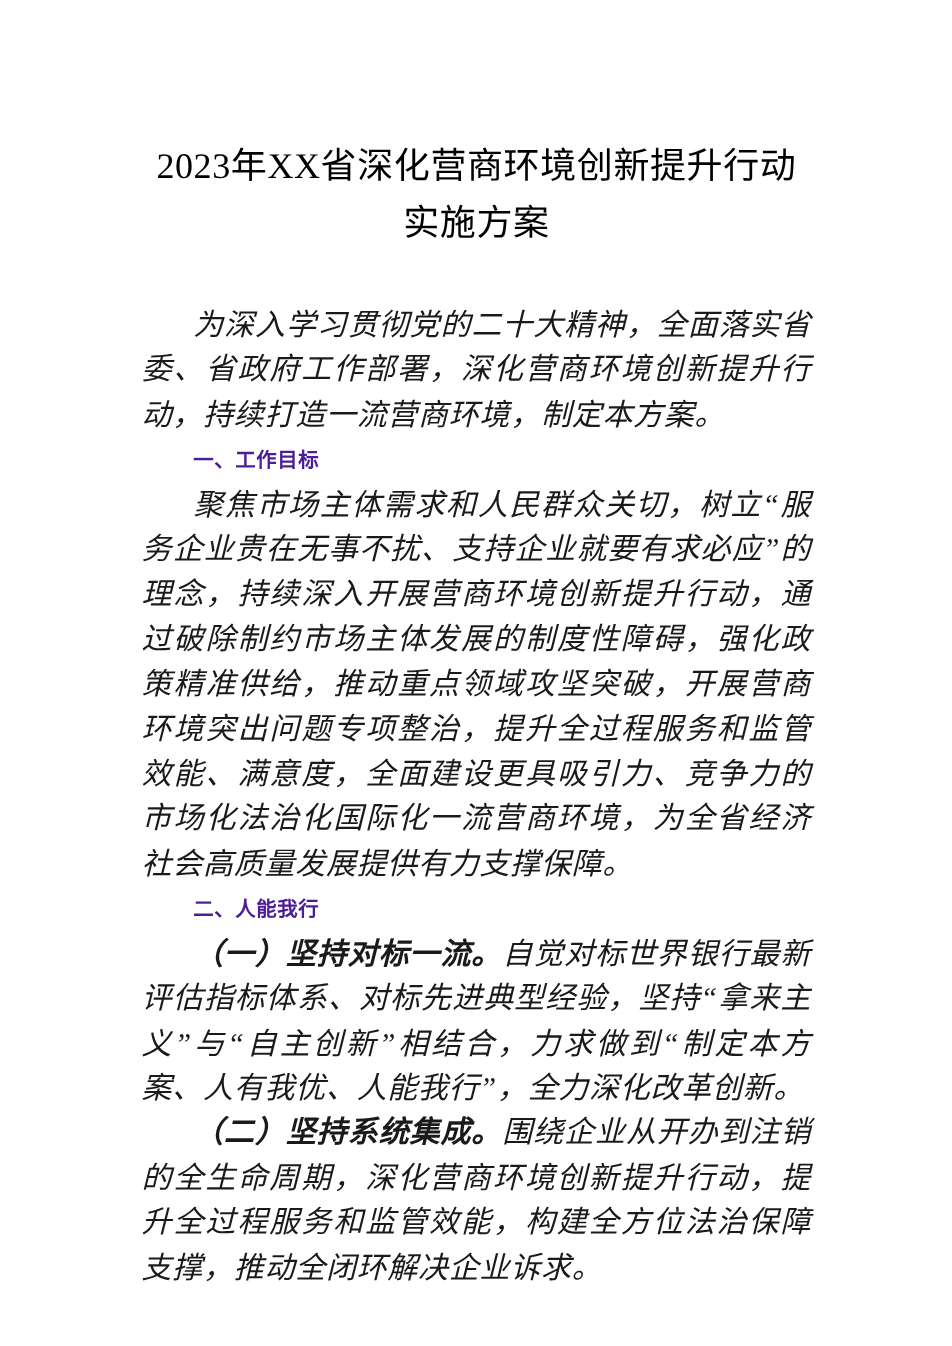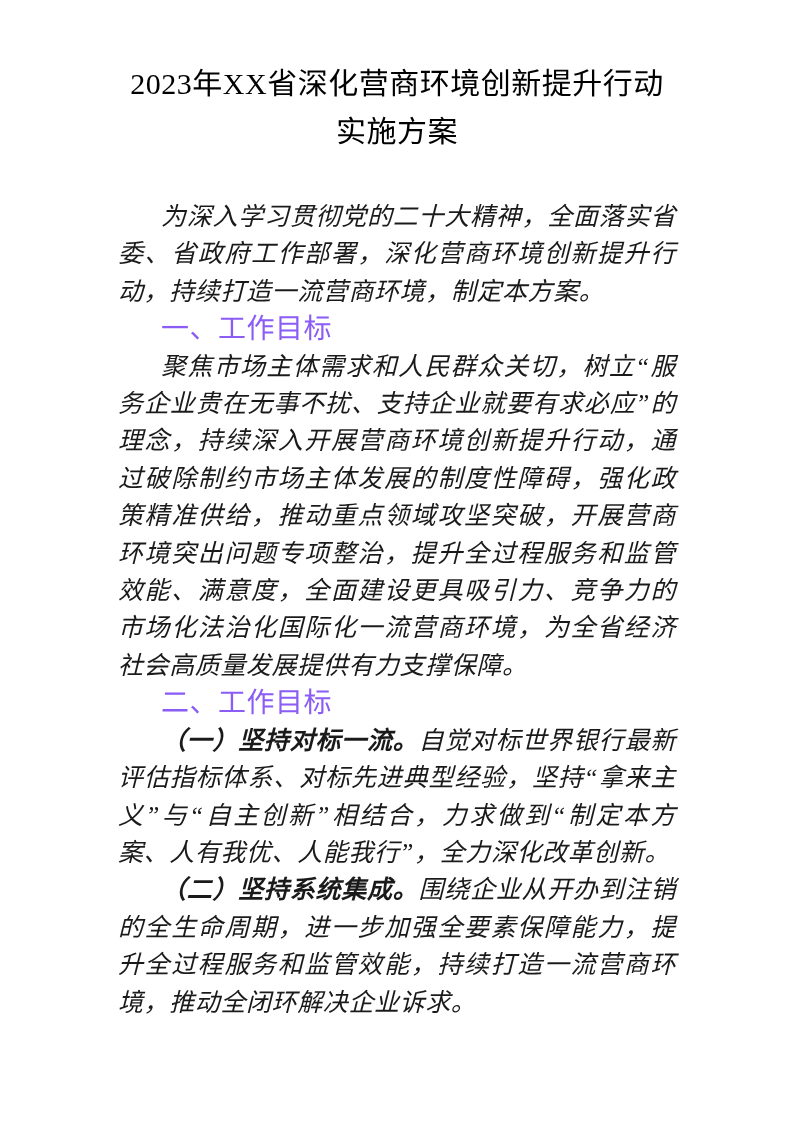--- a/index.html
+++ b/index.html
@@ -28,21 +28,21 @@
 
   
   .doc-title {
     font-family: "Liberation Serif", "DejaVu Serif", serif;
     font-size: 30px;
     line-height: 48px;
     text-align: center;
     color: #000000;
     letter-spacing: 0.5px;
     margin: 0;
-    padding-top: 60px;
+    padding-top: 115px;
     font-weight: normal;
     white-space: normal;
   }
 
   
   .title-gap {
     height: 42px;
   }
 
   
@@ -61,25 +61,25 @@
 
   
   .kai {
     font-style: italic;
     transform: none;
   }
 
   
   .heading {
     font-family: "Liberation Sans", "DejaVu Sans", sans-serif;
-    font-size: 28px;
+    font-size: 17px;
     line-height: 37.4px;
-    font-weight: normal;
+    font-weight: bold;
     font-style: normal;
-    color: #8b5cf6;
+    color: #4c1d95;
     margin: 0;
     text-indent: 43px;
     letter-spacing: 0.5px;
   }
 
   
   .runbold {
     font-weight: bold;
     font-style: italic;
     margin-top: 36px;
@@ -100,20 +100,20 @@
     </h1>
 
     <div class="title-gap"></div>
 
     <p class="para kai">为深入学习贯彻党的二十大精神，全面落实省委、省政府工作部署，深化营商环境创新提升行动，持续打造一流营商环境，制定本方案。</p>
 
     <p class="heading">一、工作目标</p>
 
     <p class="para kai">聚焦市场主体需求和人民群众关切，树立“服务企业贵在无事不扰、支持企业就要有求必应”的理念，持续深入开展营商环境创新提升行动，通过破除制约市场主体发展的制度性障碍，强化政策精准供给，推动重点领域攻坚突破，开展营商环境突出问题专项整治，提升全过程服务和监管效能、满意度，全面建设更具吸引力、竞争力的市场化法治化国际化一流营商环境，为全省经济社会高质量发展提供有力支撑保障。</p>
 
-    <p class="heading">二、工作目标</p>
+    <p class="heading">二、人能我行</p>
 
     <p class="para kai"><span class="runbold">（一）坚持对标一流。</span><span>自觉对标世界银行最新评估指标体系、对标先进典型经验，坚持“拿来主义”与“自主创新”相结合，力求做到“制定本方案、人有我优、人能我行”，全力深化改革创新。</span></p>
 
-    <p class="para kai"><span class="runbold">（二）坚持系统集成。</span><span>围绕企业从开办到注销的全生命周期，进一步加强全要素保障能力，提升全过程服务和监管效能，持续打造一流营商环境，推动全闭环解决企业诉求。</span></p>
+    <p class="para kai"><span class="runbold">（二）坚持系统集成。</span><span>围绕企业从开办到注销的全生命周期，深化营商环境创新提升行动，提升全过程服务和监管效能，构建全方位法治保障支撑，推动全闭环解决企业诉求。</span></p>
 
   </div>
 </div>
 
 </body></html>

